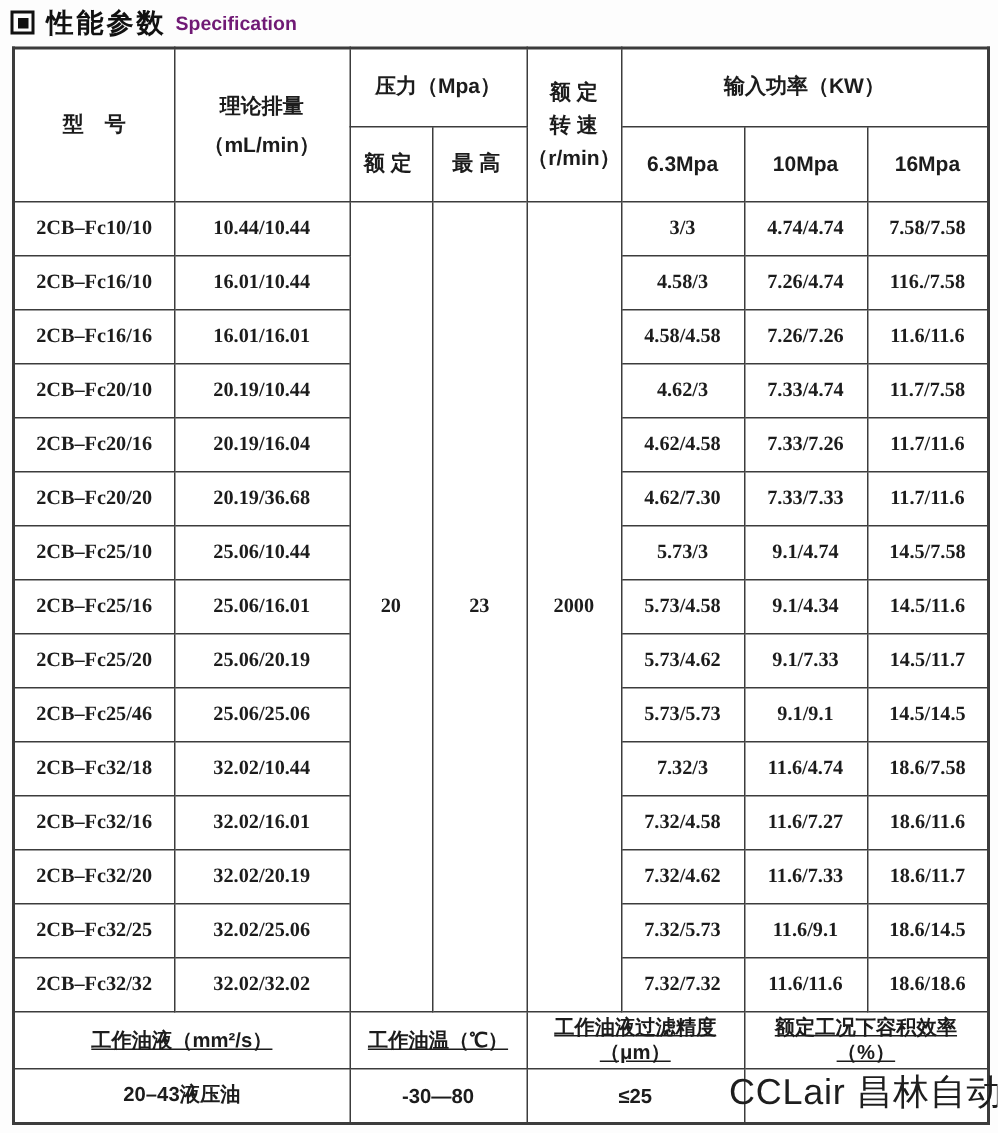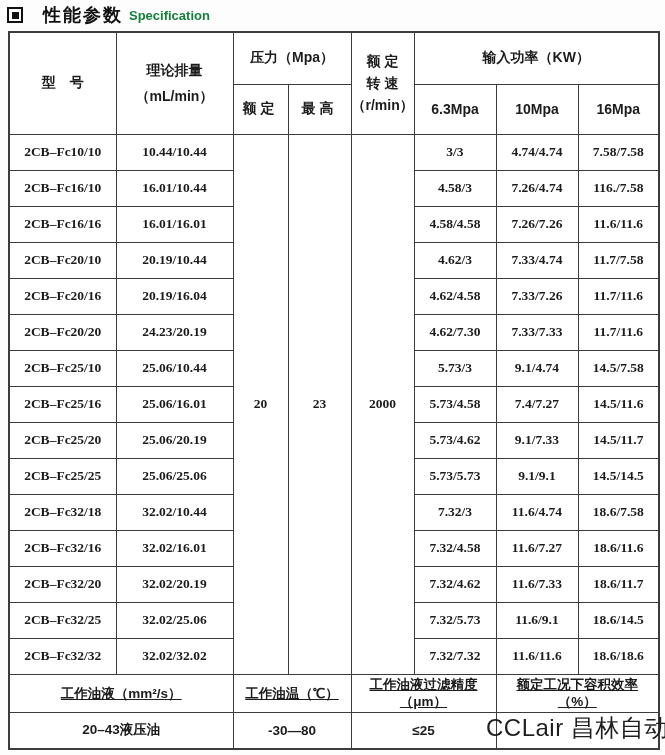--- a/index.html
+++ b/index.html
@@ -9,22 +9,22 @@
     background:#fdfdfd;
     font-family:"Liberation Sans", sans-serif;
     color:#1c1c1c;
   }
   .page { position:relative; width:665px; height:755px; overflow:hidden; }
 
   
   .title-bar { position:absolute; left:7px; top:3px; height:24px; display:flex; align-items:center; }
   .title-icon { width:16px; height:16px; border:2px solid #111; display:flex; align-items:center; justify-content:center; flex:0 0 auto; }
   .title-icon-inner { width:7px; height:7px; background:#111; }
-  .title-zh { font-size:18px; font-weight:bold; color:#111; letter-spacing:2px; margin-left:20px; }
-  .title-en { font-size:13px; font-weight:bold; color:#15803d; margin-left:6px; }
+  .title-zh { font-size:18px; font-weight:bold; color:#111; letter-spacing:2px; margin-left:8px; }
+  .title-en { font-size:13px; font-weight:bold; color:#701a75; margin-left:6px; }
 
   
   table.spec-table {
     position:absolute; left:8px; top:31px;
     width:650px;
     border-collapse:collapse; table-layout:fixed;
     border:2px solid #3c3c3c;
   }
   .spec-table th, .spec-table td {
     border:1px solid #3c3c3c;
@@ -138,48 +138,48 @@
       </tr>
       <tr class="data-row">
         <td>2CB–Fc20/16</td>
         <td>20.19/16.04</td>
         <td>4.62/4.58</td>
         <td>7.33/7.26</td>
         <td>11.7/11.6</td>
       </tr>
       <tr class="data-row">
         <td>2CB–Fc20/20</td>
-        <td>24.23/20.19</td>
+        <td>20.19/36.68</td>
         <td>4.62/7.30</td>
         <td>7.33/7.33</td>
         <td>11.7/11.6</td>
       </tr>
       <tr class="data-row">
         <td>2CB–Fc25/10</td>
         <td>25.06/10.44</td>
         <td>5.73/3</td>
         <td>9.1/4.74</td>
         <td>14.5/7.58</td>
       </tr>
       <tr class="data-row">
         <td>2CB–Fc25/16</td>
         <td>25.06/16.01</td>
         <td>5.73/4.58</td>
-        <td>7.4/7.27</td>
+        <td>9.1/4.34</td>
         <td>14.5/11.6</td>
       </tr>
       <tr class="data-row">
         <td>2CB–Fc25/20</td>
         <td>25.06/20.19</td>
         <td>5.73/4.62</td>
         <td>9.1/7.33</td>
         <td>14.5/11.7</td>
       </tr>
       <tr class="data-row">
-        <td>2CB–Fc25/25</td>
+        <td>2CB–Fc25/46</td>
         <td>25.06/25.06</td>
         <td>5.73/5.73</td>
         <td>9.1/9.1</td>
         <td>14.5/14.5</td>
       </tr>
       <tr class="data-row">
         <td>2CB–Fc32/18</td>
         <td>32.02/10.44</td>
         <td>7.32/3</td>
         <td>11.6/4.74</td>

